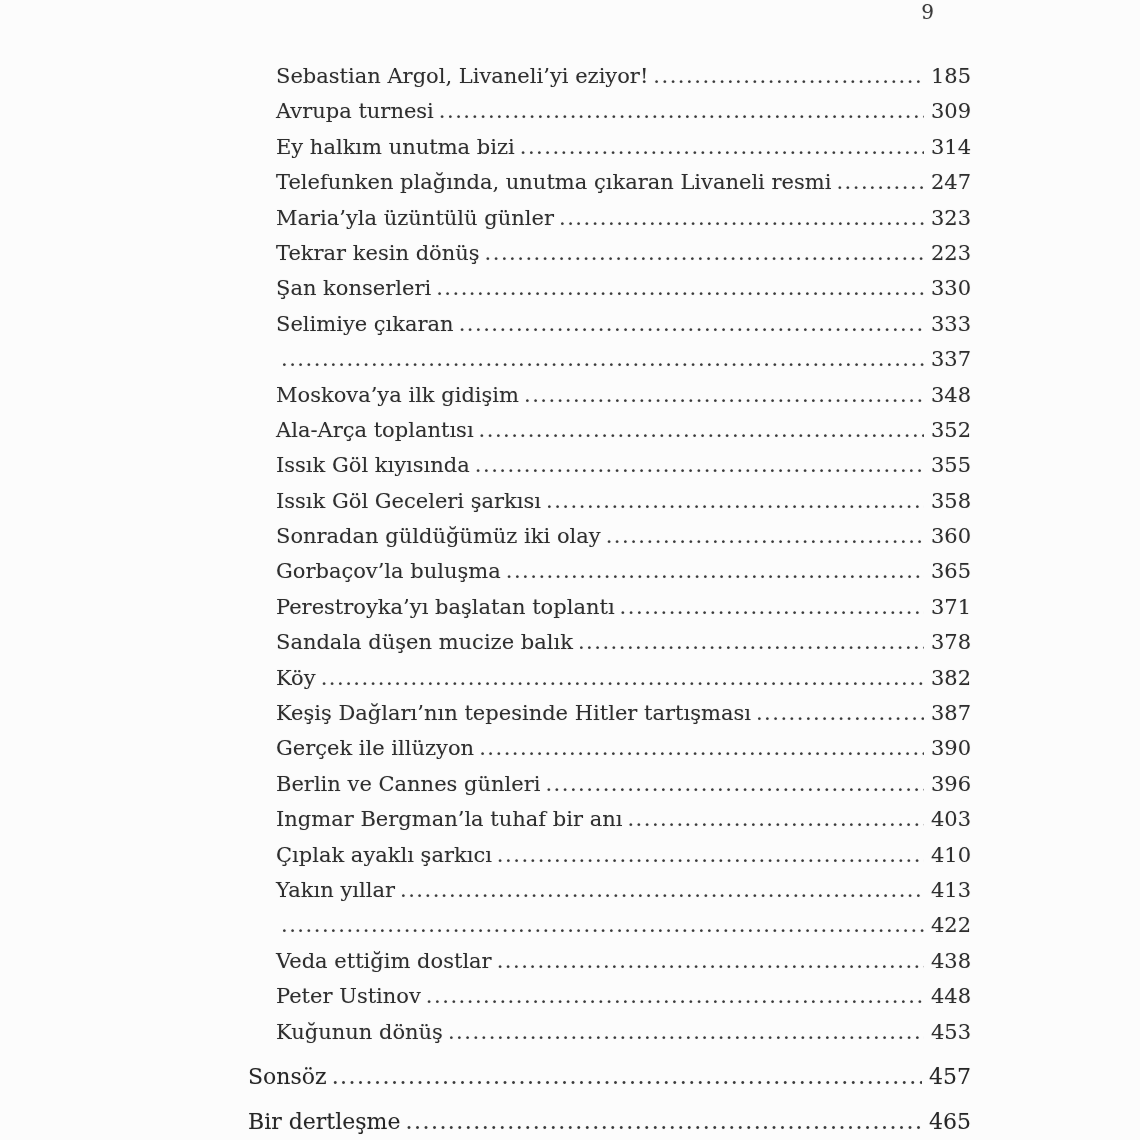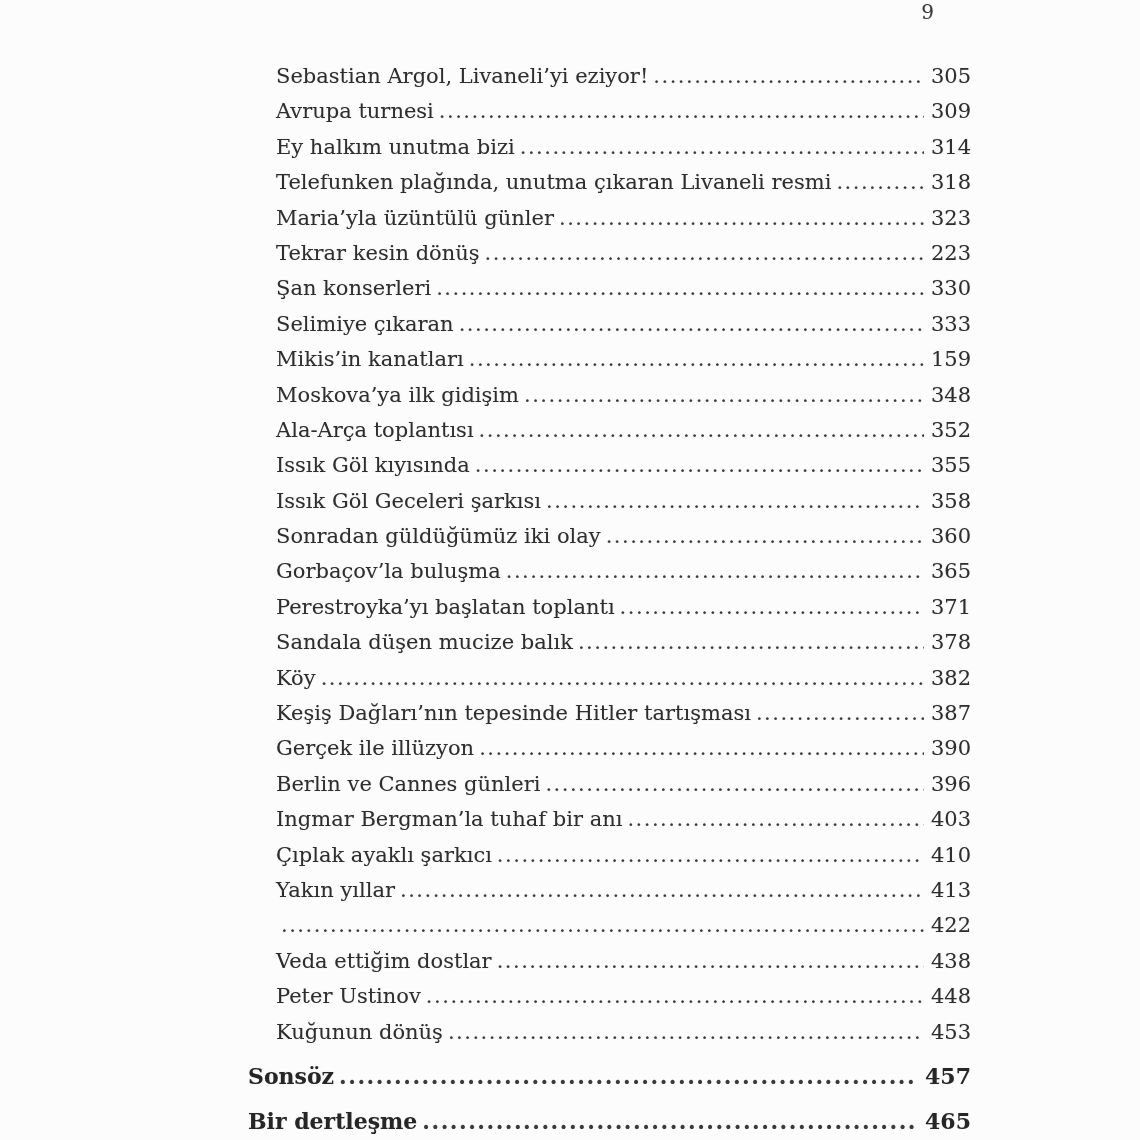--- a/index.html
+++ b/index.html
@@ -53,52 +53,52 @@
     letter-spacing: 1.5px;
     color: #3a3a3a;
   }
   .toc-row .pagenum {
     flex: 0 0 auto;
     white-space: nowrap;
     text-align: right;
   }
   .toc-row.section {
     padding-left: 0;        
-    font-weight: bold;
+    font-weight: normal;
     font-size: 22px;
     margin-top: 9.5px;
     color: #262626;
   }
 </style>
 </head>
 <body>
 
 <div class="page">
   <div class="page-number">9</div>
 
   <div class="toc">
       <div class="toc-row">
     <span class="title">Sebastian Argol, Livaneli’yi eziyor!</span>
     <span class="leader">........................................................................................................................................................................................................</span>
-    <span class="pagenum">305</span>
+    <span class="pagenum">185</span>
   </div>
       <div class="toc-row">
     <span class="title">Avrupa turnesi</span>
     <span class="leader">........................................................................................................................................................................................................</span>
     <span class="pagenum">309</span>
   </div>
       <div class="toc-row">
     <span class="title">Ey halkım unutma bizi</span>
     <span class="leader">........................................................................................................................................................................................................</span>
     <span class="pagenum">314</span>
   </div>
       <div class="toc-row">
     <span class="title">Telefunken plağında, unutma çıkaran Livaneli resmi</span>
     <span class="leader">........................................................................................................................................................................................................</span>
-    <span class="pagenum">318</span>
+    <span class="pagenum">247</span>
   </div>
       <div class="toc-row">
     <span class="title">Maria’yla üzüntülü günler</span>
     <span class="leader">........................................................................................................................................................................................................</span>
     <span class="pagenum">323</span>
   </div>
       <div class="toc-row">
     <span class="title">Tekrar kesin dönüş</span>
     <span class="leader">........................................................................................................................................................................................................</span>
     <span class="pagenum">223</span>
@@ -107,23 +107,22 @@
     <span class="title">Şan konserleri</span>
     <span class="leader">........................................................................................................................................................................................................</span>
     <span class="pagenum">330</span>
   </div>
       <div class="toc-row">
     <span class="title">Selimiye çıkaran</span>
     <span class="leader">........................................................................................................................................................................................................</span>
     <span class="pagenum">333</span>
   </div>
       <div class="toc-row">
-    <span class="title">Mikis’in kanatları</span>
-    <span class="leader">........................................................................................................................................................................................................</span>
-    <span class="pagenum">159</span>
+    <span class="leader">........................................................................................................................................................................................................</span>
+    <span class="pagenum">337</span>
   </div>
       <div class="toc-row">
     <span class="title">Moskova’ya ilk gidişim</span>
     <span class="leader">........................................................................................................................................................................................................</span>
     <span class="pagenum">348</span>
   </div>
       <div class="toc-row">
     <span class="title">Ala-Arça toplantısı</span>
     <span class="leader">........................................................................................................................................................................................................</span>
     <span class="pagenum">352</span>

